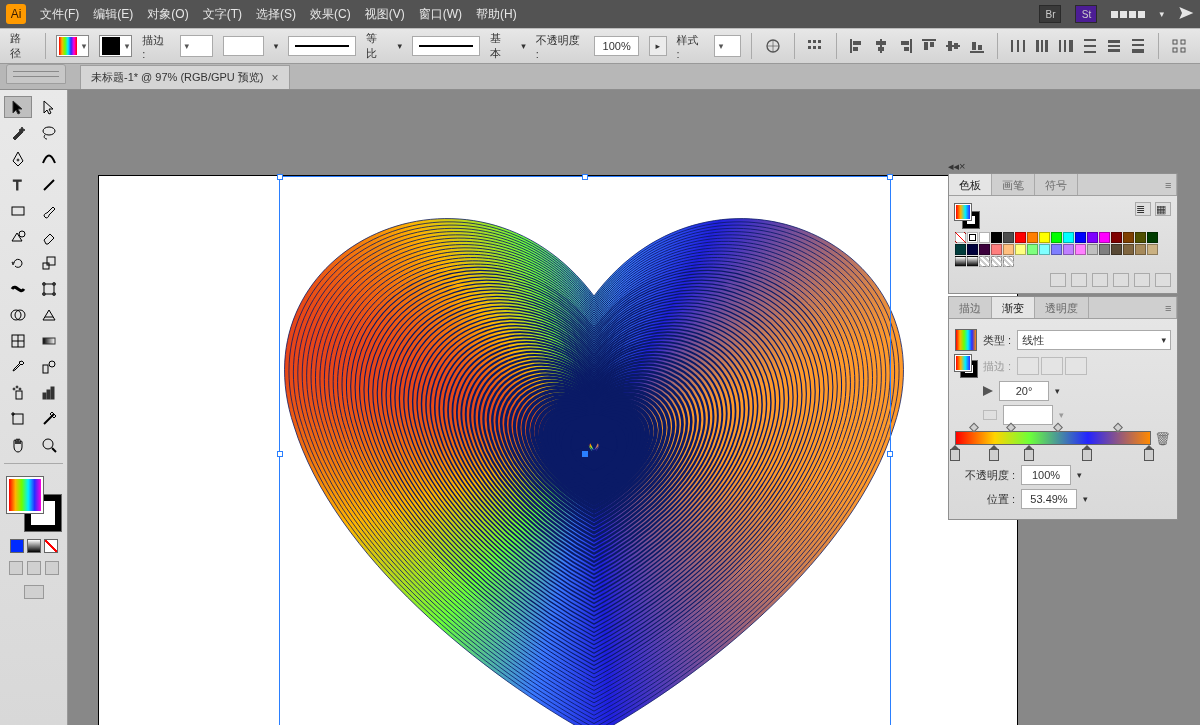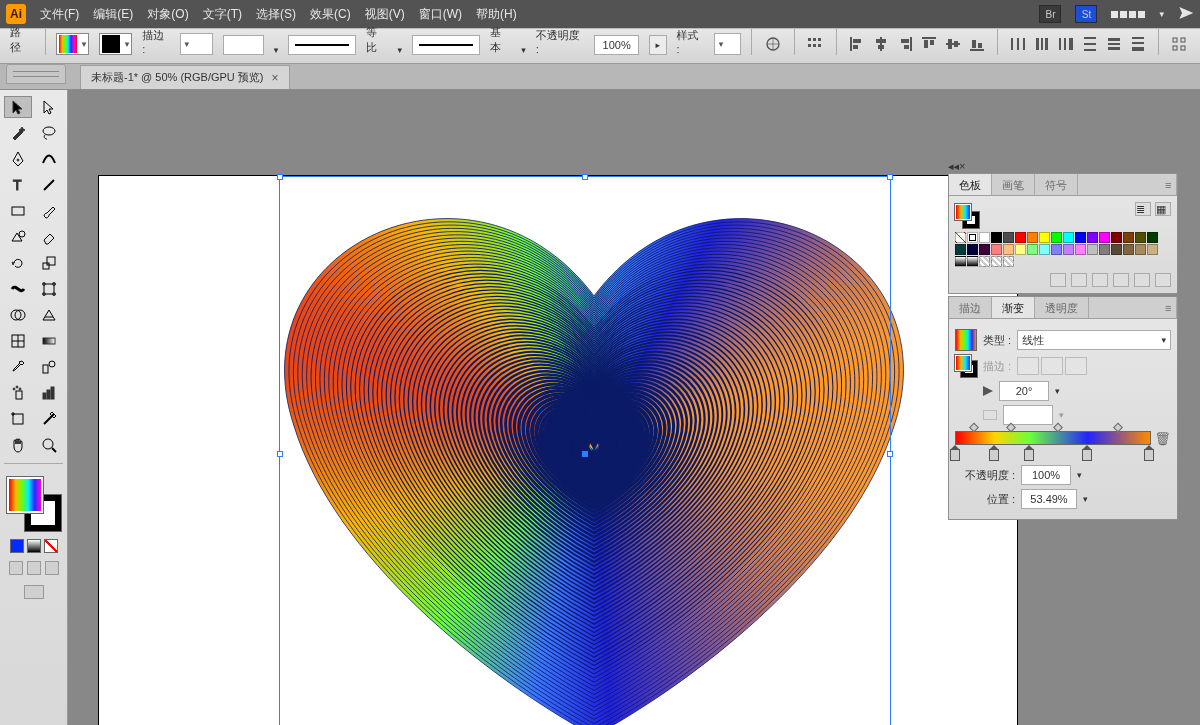--- a/index.html
+++ b/index.html
@@ -1,28 +1,28 @@
 <!DOCTYPE html>
 <html><head>
 <meta charset="utf-8">
 <style>
 * { margin: 0; padding: 0; box-sizing: border-box; font-family: "Microsoft YaHei", Arial, sans-serif; user-select: none; }
 html, body { width: 1200px; height: 725px; overflow: hidden; background: #f0f0f0; }
 
 
 .menubar { height: 28px; background: #535353; display: flex; align-items: center; padding: 0 6px; color: #e6e6e6; font-size: 12px; gap: 14px; }
-.menubar .ai-logo { width: 20px; height: 20px; background: #ff9a00; color: #3b1d00; font-weight: 700; font-size: 12px; display: flex; align-items: center; justify-content: center; border-radius: 3px; }
+.menubar .ai-logo { width: 20px; height: 20px; background: #ff9a00; color: #3b1d00; font-weight: 400; font-size: 12px; display: flex; align-items: center; justify-content: center; border-radius: 3px; }
 .menubar .spacer { flex: 1; }
 .menubar .rbox { width: 22px; height: 18px; background: #3a3a3a; border: 1px solid #2a2a2a; display: flex; align-items: center; justify-content: center; font-size: 10px; color: #ccc; }
 .menubar .wgrid { display: inline-flex; gap: 2px; }
 .menubar .wgrid span { width: 7px; height: 7px; background: #e6e6e6; }
 .menubar .send-icon svg { width: 16px; height: 16px; fill: #e6e6e6; }
 
 
-.controlbar { height: 36px; background: linear-gradient(#e7e7e7,#d4d4d4); border-top: 1px solid #bbb; border-bottom: 1px solid #999; display: flex; align-items: flex-end; padding: 8px 10px; gap: 10px; font-size: 11px; color: #333; }
+.controlbar { height: 36px; background: linear-gradient(#e7e7e7,#d4d4d4); border-top: 1px solid #bbb; border-bottom: 1px solid #999; display: flex; align-items: center; padding: 8px 10px; gap: 10px; font-size: 11px; color: #333; }
 .controlbar .label { margin-right: 4px; }
 .swatch-btn { width: 34px; height: 22px; border: 1px solid #888; display: inline-flex; align-items: center; position: relative; background:#fff; }
 .swatch-btn .chev { margin-left: auto; font-size: 9px; padding-right: 2px; color: #555; }
 .rainbow { width: 18px; height: 18px; background: linear-gradient(90deg,#ff0000,#ffb400,#6cff00,#00f0ff,#2b2bff,#ff00e1,#ff0000); margin: 0 2px; }
 .black { width: 18px; height: 18px; background: #000; margin: 0 2px; }
 .white { width: 42px; height: 20px; background: #fff; border:1px solid #aaa; }
 .dash-prev { width: 70px; height: 20px; border:1px solid #aaa; background:#fff; display:flex; align-items:center; justify-content:center; }
 .dash-prev::before { content:""; display:block; width:54px; border-top:2px solid #000; }
 .select { height: 22px; border:1px solid #aaa; background:#fff; display:inline-flex; align-items:center; padding:0 4px; gap:4px; }
 .select .chev { font-size: 9px; color:#555; }
@@ -120,21 +120,21 @@
   <span>编辑(E)</span>
   <span>对象(O)</span>
   <span>文字(T)</span>
   <span>选择(S)</span>
   <span>效果(C)</span>
   <span>视图(V)</span>
   <span>窗口(W)</span>
   <span>帮助(H)</span>
   <div class="spacer"></div>
   <div class="rbox">Br</div>
-  <div class="rbox" style="background:#1d4ed8">St</div>
+  <div class="rbox" style="background:#4c1d95">St</div>
   <div class="wgrid">
       <span></span>
       <span></span>
       <span></span>
       <span></span>
     </div>
   <span style="font-size:9px">▾</span>
   <div class="send-icon"><svg viewBox="0 0 24 24">
         <path d="M2 21L23 12 2 3l4 9-4 9z"></path>
       </svg></div>
@@ -285,21 +285,21 @@
         <rect x="10" y="2" width="4" height="4" fill="none" stroke="#555"></rect>
         <rect x="2" y="10" width="4" height="4" fill="none" stroke="#555"></rect>
         <rect x="10" y="10" width="4" height="4" fill="none" stroke="#555"></rect>
       </svg>
     </div>
 </div>
 
 <div class="panel-tab-handle"></div>
 <div class="tabstrip">
   <div class="doc-tab">
-    <span>未标题-1* @ 50% (RGB/GPU 预览)</span>
+    <span>未标题-1* @ 97% (RGB/GPU 预览)</span>
     <span class="x">×</span>
   </div>
 </div>
 
 <div class="workspace">
 
   <div class="toolbox">
     <div class="tool-row">
       <div class="tool sel">
           <svg viewBox="0 0 16 16">

